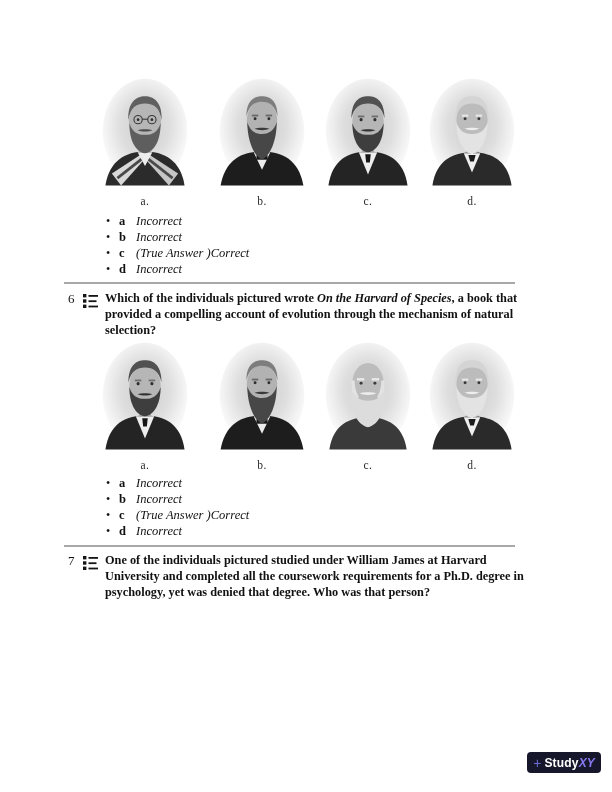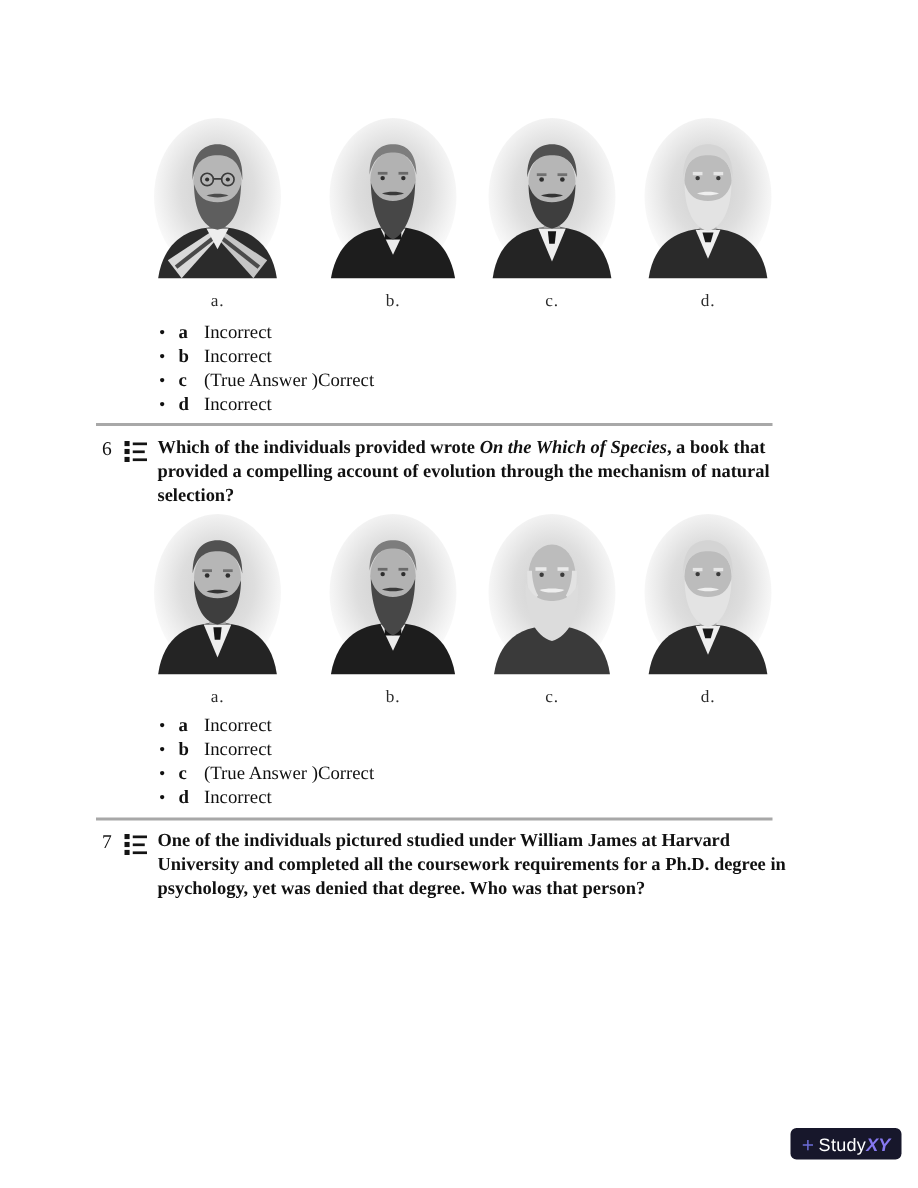--- a/index.html
+++ b/index.html
@@ -22,21 +22,21 @@
     font-size:11.5px;color:#2b2b2b;margin-top:3px;letter-spacing:.5px;
   }
 
   
   .answers{position:absolute;left:106px;margin:0;padding:0;list-style:none;}
   .answers.list1{top:214px;}
   .answers.list2{top:476px;}
   .answers li{display:flex;align-items:baseline;height:16px;font-size:12.5px;}
   .answers .blt{width:13px;font-size:12px;}
   .answers .ltr{width:17px;font-weight:bold;}
-  .answers .sts{text-align:right;}
+  .answers .sts{font-style:italic;text-align:right;}
 
   
   .divider{position:absolute;left:64px;width:451px;height:2px;background:var(--divider,#a8a8a8);}
   .divider.d1{top:282px;}
   .divider.d2{top:545px;}
 
   
   .question{position:absolute;left:68px;width:462px;display:flex;align-items:flex-start;}
   .question.q6{top:290px;}
   .question.q7{top:552px;}
@@ -46,21 +46,21 @@
   .qtext .bk{font-style:italic;}
 
   
   .brand-badge{
     position:absolute;left:527px;top:752px;width:74px;height:21px;
     background:var(--badge_bg,#17172b);border-radius:4px;
     display:flex;align-items:center;justify-content:center;gap:3px;
     font-family:"Liberation Sans", sans-serif;cursor:pointer;
   }
   .brand-badge .plus{color:var(--badge_plus,#6b6bd6);font-size:14px;font-weight:400;line-height:1;}
-  .brand-badge .study{color:var(--badge_text,#ffffff);font-size:12px;font-weight:normal;letter-spacing:.2px;}
+  .brand-badge .study{color:var(--badge_text,#ffffff);font-size:12px;font-weight:bold;letter-spacing:.2px;}
   .brand-badge .xy{color:var(--badge_xy,#8678f0);font-size:12px;font-weight:bold;margin-left:-3px;font-style:italic;}
 </style>
 </head>
 <body>
 
 <svg width="0" height="0" style="position:absolute" aria-hidden="true">
   <defs>
     <radialGradient id="vig" cx="50%" cy="46%" r="58%">
       <stop offset="0%" stop-color="#cdcdcd"></stop>
       <stop offset="50%" stop-color="#dedede"></stop>
@@ -214,21 +214,21 @@
     </li>
   </ul>
 
   <div class="divider d1"></div>
 
   <div class="question q6">
     <span class="qnum">6</span>
     <svg class="qicon">
         <use href="#list-glyph"></use>
       </svg>
-    <div class="qtext"><span>Which of the individuals provided wrote </span><span class="bk">On the Which of Species</span><span>, a book that provided a compelling account of evolution through the mechanism of natural selection?</span></div>
+    <div class="qtext"><span>Which of the individuals pictured wrote </span><span class="bk">On the Harvard of Species</span><span>, a book that provided a compelling account of evolution through the mechanism of natural selection?</span></div>
   </div>
 
   <div class="portrait-row row2">
     <figure class="portrait pos1">
       <svg class="photo">
           <use href="#p-james"></use>
         </svg>
       <figcaption>a.</figcaption>
     </figure>
     <figure class="portrait pos2">

